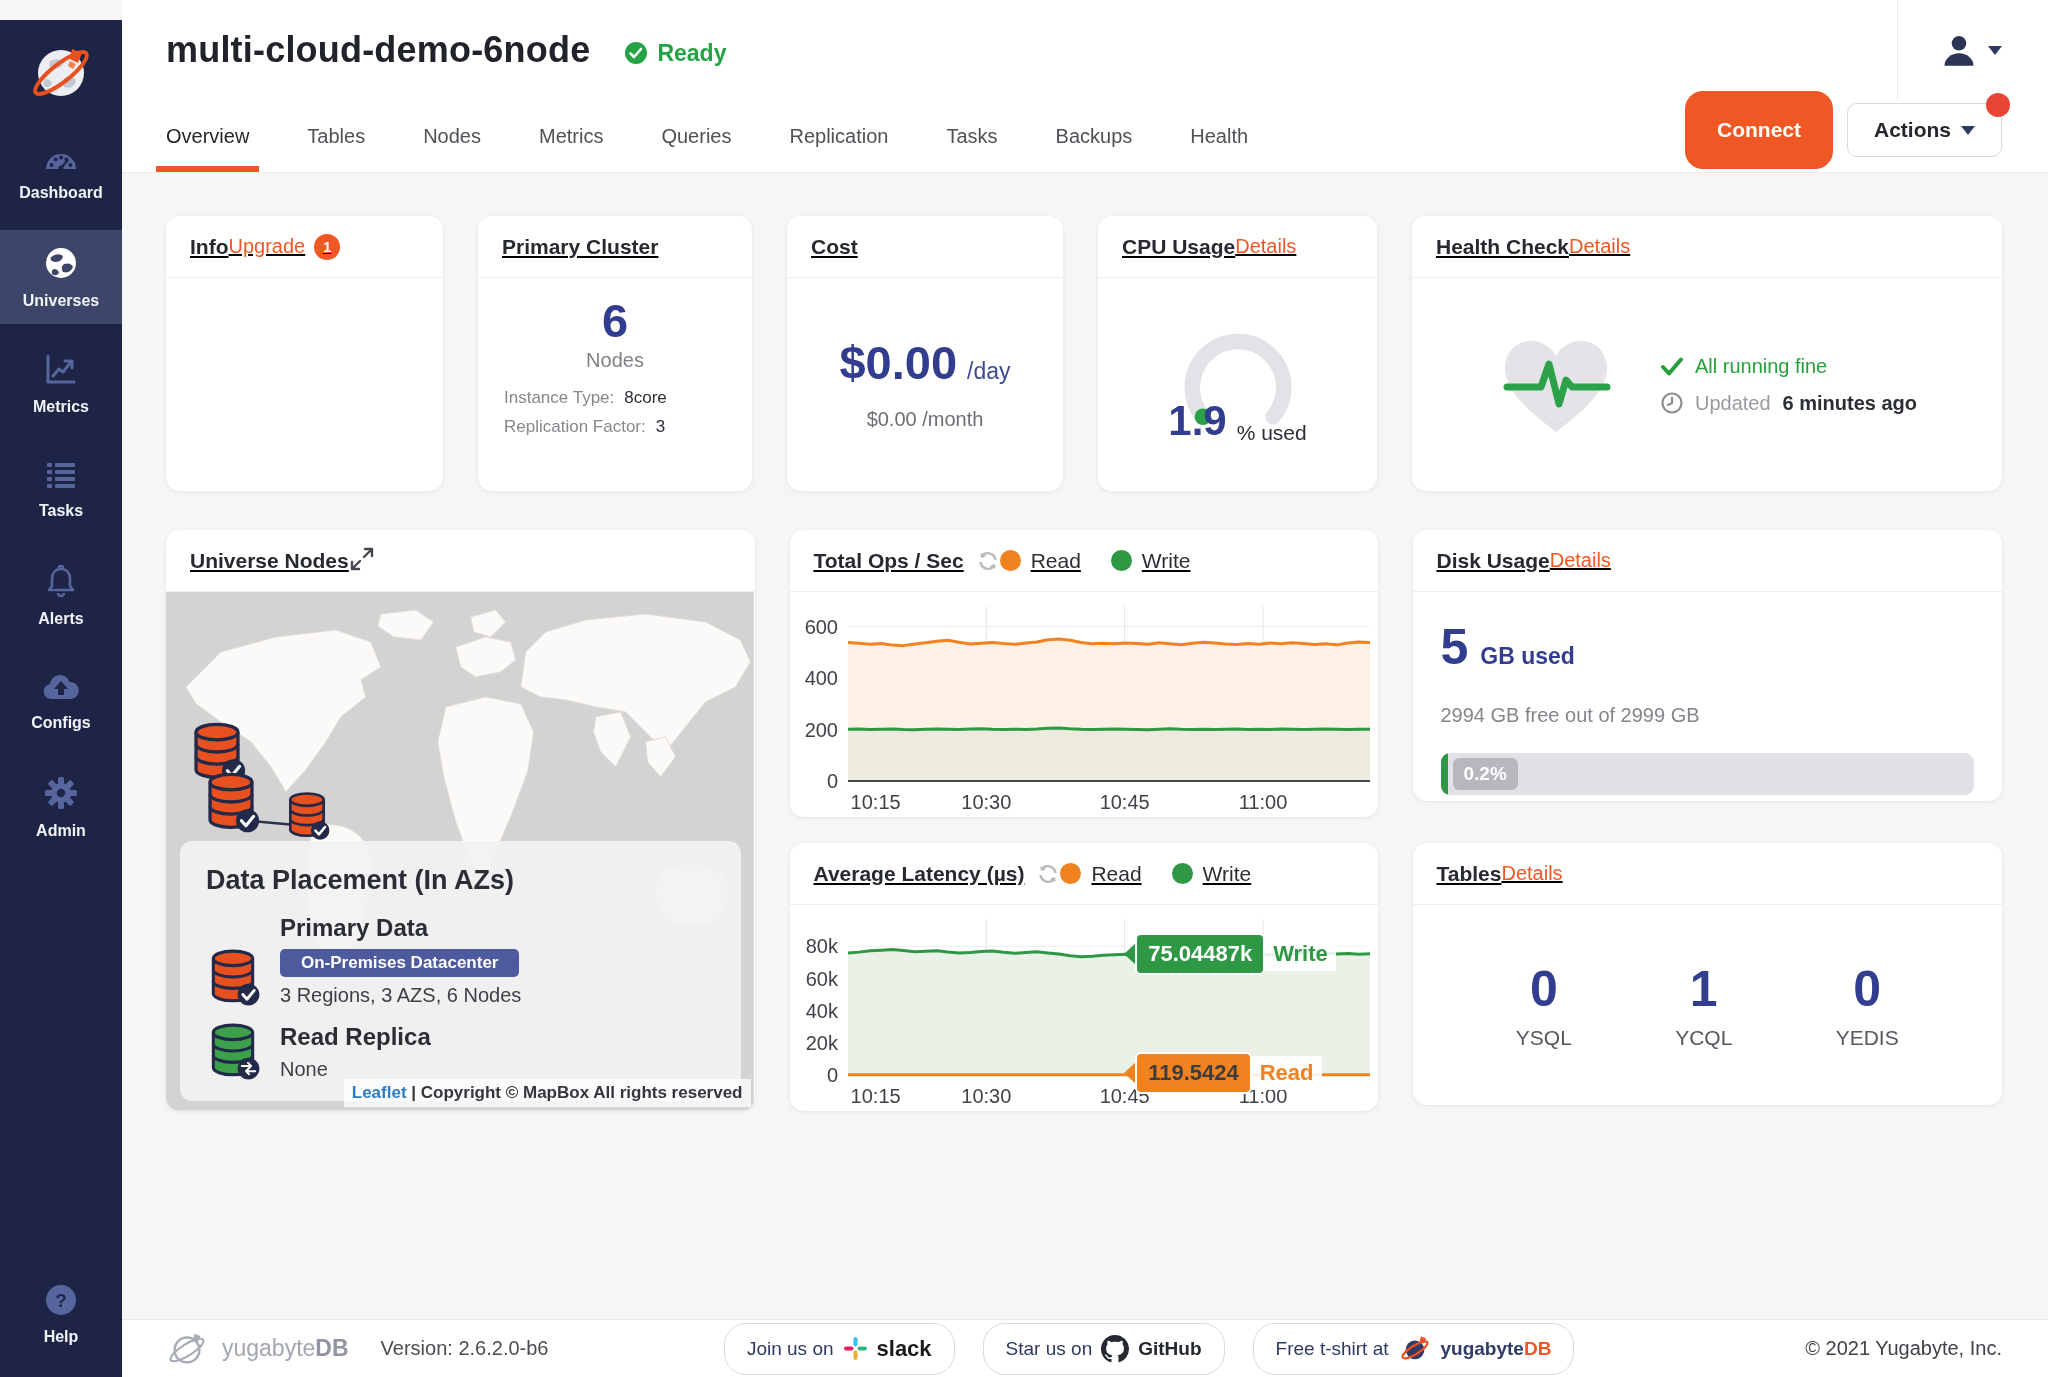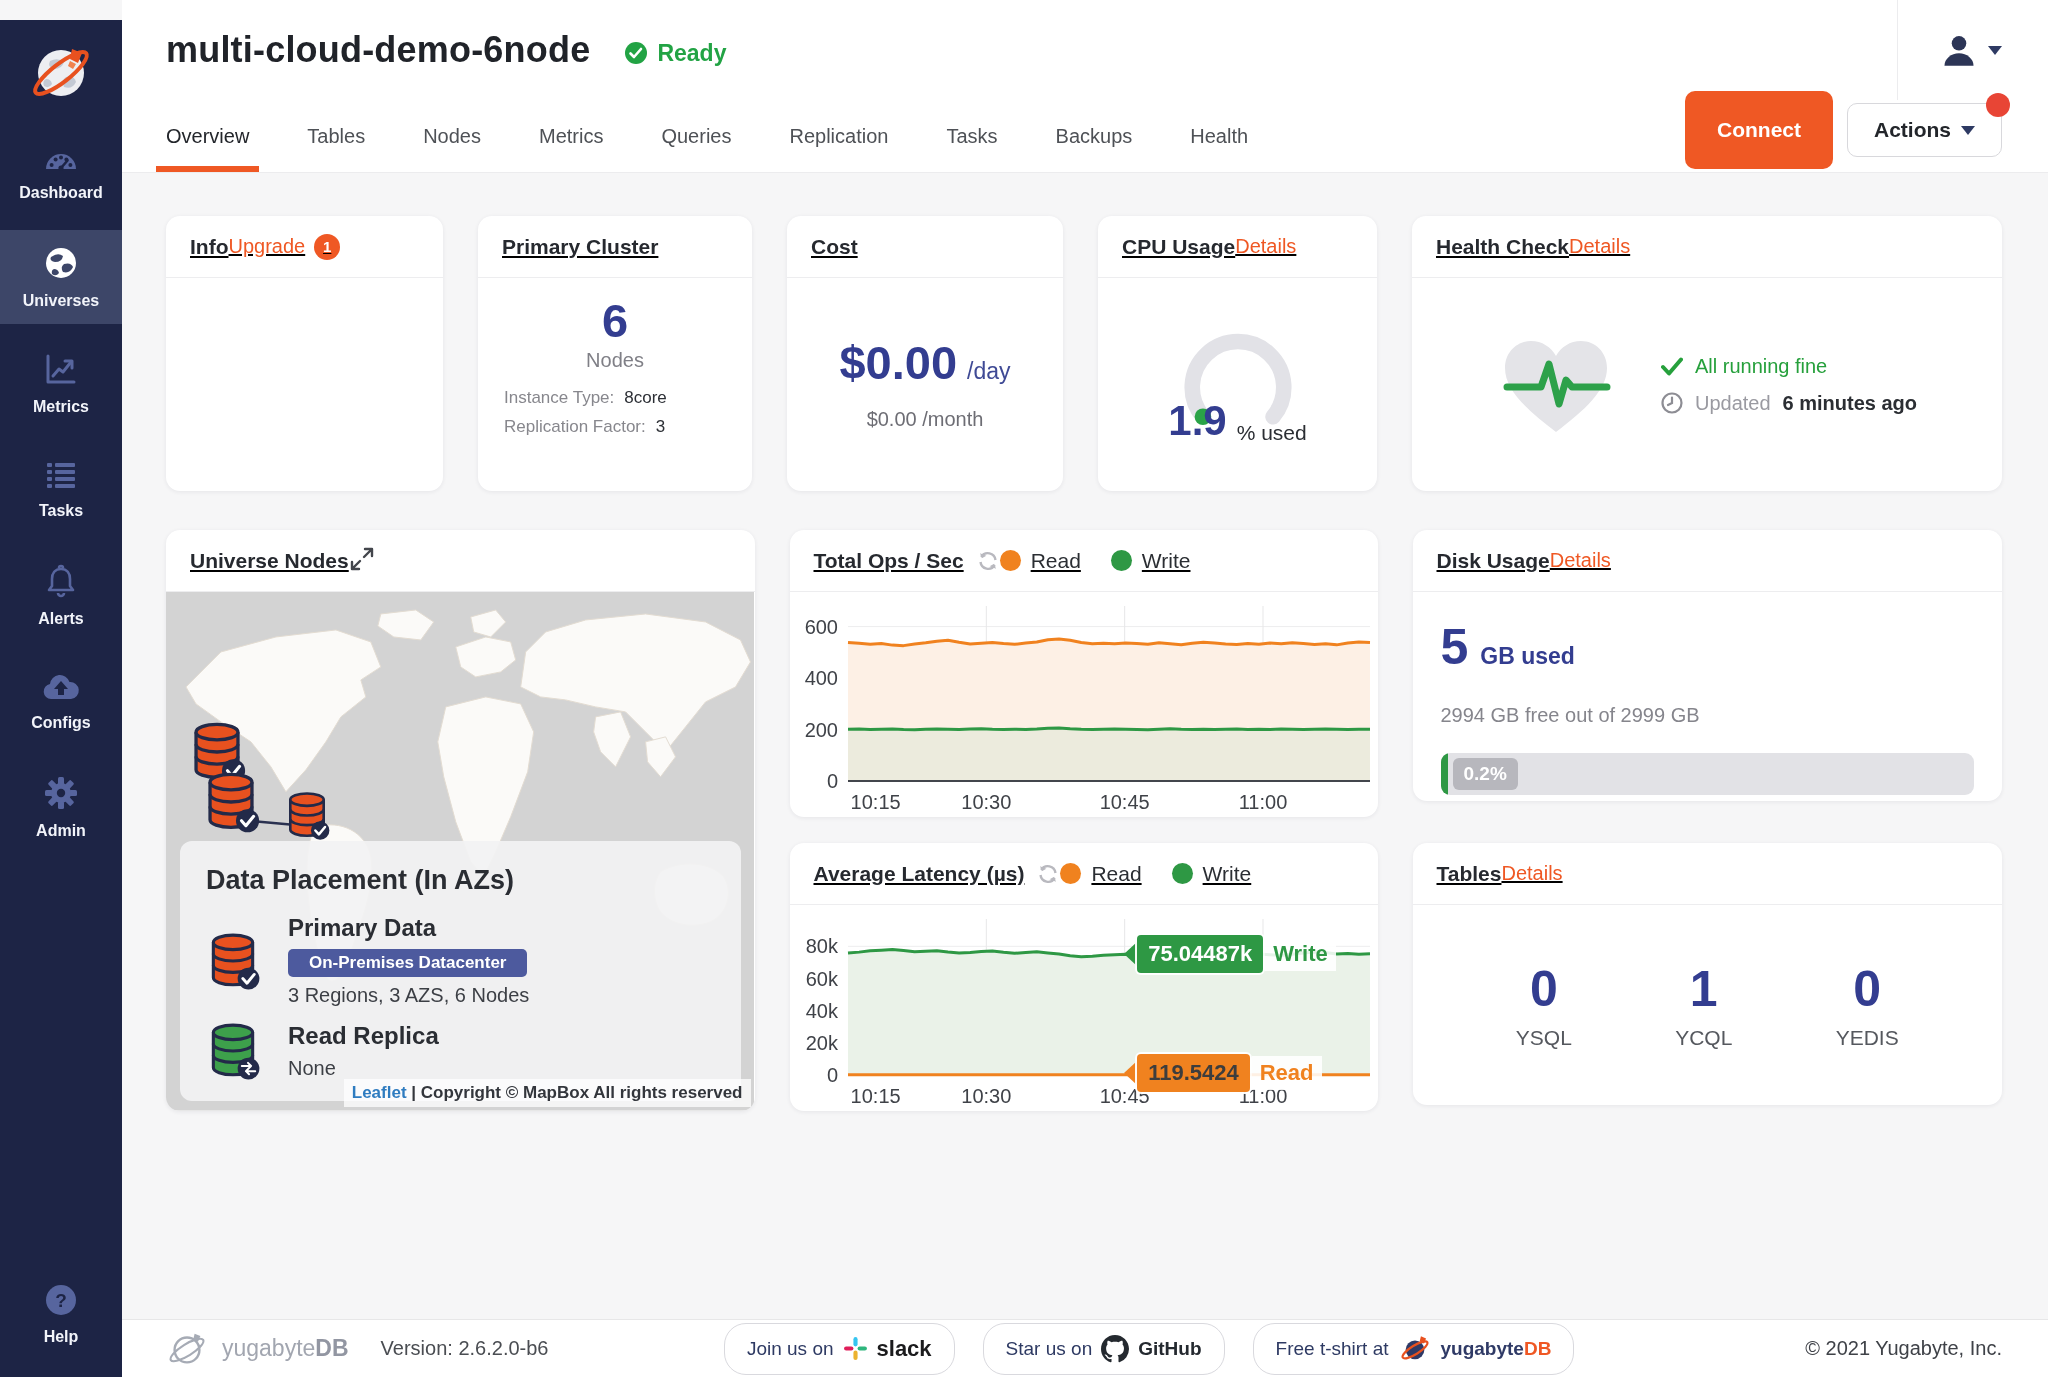--- a/index.html
+++ b/index.html
@@ -19,21 +19,21 @@
   .page-title{font-size:36px;font-weight:800;color:#202329;letter-spacing:.2px;margin:0;}
   .ready{display:flex;align-items:center;gap:9px;margin-left:34px;margin-top:6px;}
   .ready-text{color:#22a344;font-size:23px;font-weight:700;}
   .avatar-zone{margin-left:auto;display:flex;align-items:center;gap:10px;border-left:1px solid #ececee;height:100px;padding-left:42px;cursor:pointer;}
   .tabs-row{display:flex;align-items:center;height:72px;}
   .tabs{display:flex;gap:58px;height:100%;align-items:center;}
   .tab{font-size:20px;color:#4e5156;cursor:pointer;position:relative;height:100%;display:flex;align-items:center;}
   .tab.active{color:#23262b;}
   .tab.active::after{content:"";position:absolute;left:-10px;right:-10px;bottom:0;height:6px;background:#ef5824;}
   .header-buttons{margin-left:auto;display:flex;gap:14px;align-items:center;position:relative;top:-6px;}
-  .btn-connect{background:#ef5824;color:#fff;font-size:21px;font-weight:700;border:none;border-radius:10px;padding:27px 32px;cursor:pointer;}
+  .btn-connect{background:#ef5824;color:#fff;font-size:21px;font-weight:700;border:none;border-radius:18px;padding:27px 32px;cursor:pointer;}
   .btn-actions{background:#fff;color:#23262b;font-size:21px;font-weight:600;border:1px solid #d8d8dc;border-radius:10px;padding:14px 26px;cursor:pointer;position:relative;display:flex;align-items:center;gap:10px;}
   .caret-down{width:0;height:0;border-left:7px solid transparent;border-right:7px solid transparent;border-top:9px solid #2e3a63;display:inline-block;}
   .notif-dot{position:absolute;top:-11px;right:-9px;width:24px;height:24px;border-radius:50%;background:#e84535;}
   
   .content{flex:1;padding:43px 46px 0 44px;overflow:hidden;}
   .row1{display:grid;grid-template-columns:277px 274px 276px 279px 590px;gap:35px;margin-bottom:39px;}
   .card{background:#fff;border-radius:14px;box-shadow:0 1px 4px rgba(40,40,60,.08);display:flex;flex-direction:column;overflow:hidden;}
   .row1 .card{height:275px;}
   .card-head{height:62px;flex-shrink:0;display:flex;align-items:center;padding:0 24px;border-bottom:1px solid #ededef;text-decoration:underline;}
   .card-title{font-size:21px;font-weight:700;color:#26292f;display:flex;align-items:center;gap:12px;}
@@ -81,21 +81,21 @@
   .tip{position:absolute;display:flex;align-items:center;transform:translateY(-50%);z-index:3;}
   .tip-arrow{width:0;height:0;border-top:12px solid transparent;border-bottom:12px solid transparent;border-right:13px solid;}
   .tip-box{font-size:22px;font-weight:700;padding:6px 11px;border-radius:4px;box-shadow:0 0 0 2px rgba(255,255,255,.95);white-space:nowrap;}
   .tip-name{font-size:22px;font-weight:700;background:rgba(255,255,255,.88);padding:4px 8px;margin-left:2px;}
   
   .map-body{flex:1;position:relative;overflow:hidden;}
   .world{position:absolute;inset:0;}
   .marker{position:absolute;}
   .placement{position:absolute;left:14px;right:14px;bottom:10px;background:rgba(242,242,243,.93);border-radius:12px;padding:24px 26px 20px;z-index:2;}
   .placement-title{font-size:27px;font-weight:700;color:#2a2d33;margin-bottom:18px;}
-  .place-row{display:flex;gap:28px;margin-bottom:14px;align-items:center;}
+  .place-row{display:flex;gap:20px;margin-bottom:14px;align-items:flex-end;}
   .place-info{display:flex;flex-direction:column;gap:7px;}
   .place-name{font-size:24px;font-weight:700;color:#2a2d33;}
   .place-badge{background:#4d5a9e;color:#fff;font-size:17px;font-weight:700;border-radius:5px;padding:4px 21px;align-self:flex-start;}
   .place-desc{font-size:20px;color:#3c3f45;}
   .attribution{position:absolute;right:4px;bottom:4px;background:rgba(255,255,255,.75);font-size:17px;font-weight:700;color:#33363c;padding:4px 8px;z-index:3;white-space:nowrap;}
   .leaflet-link{color:#2f7cc0;cursor:pointer;}
   
   .disk-body{align-items:stretch;padding:26px 28px;justify-content:flex-start;}
   .disk-line1{display:flex;align-items:baseline;gap:12px;}
   .disk-num{font-size:50px;font-weight:700;color:#333d90;}

